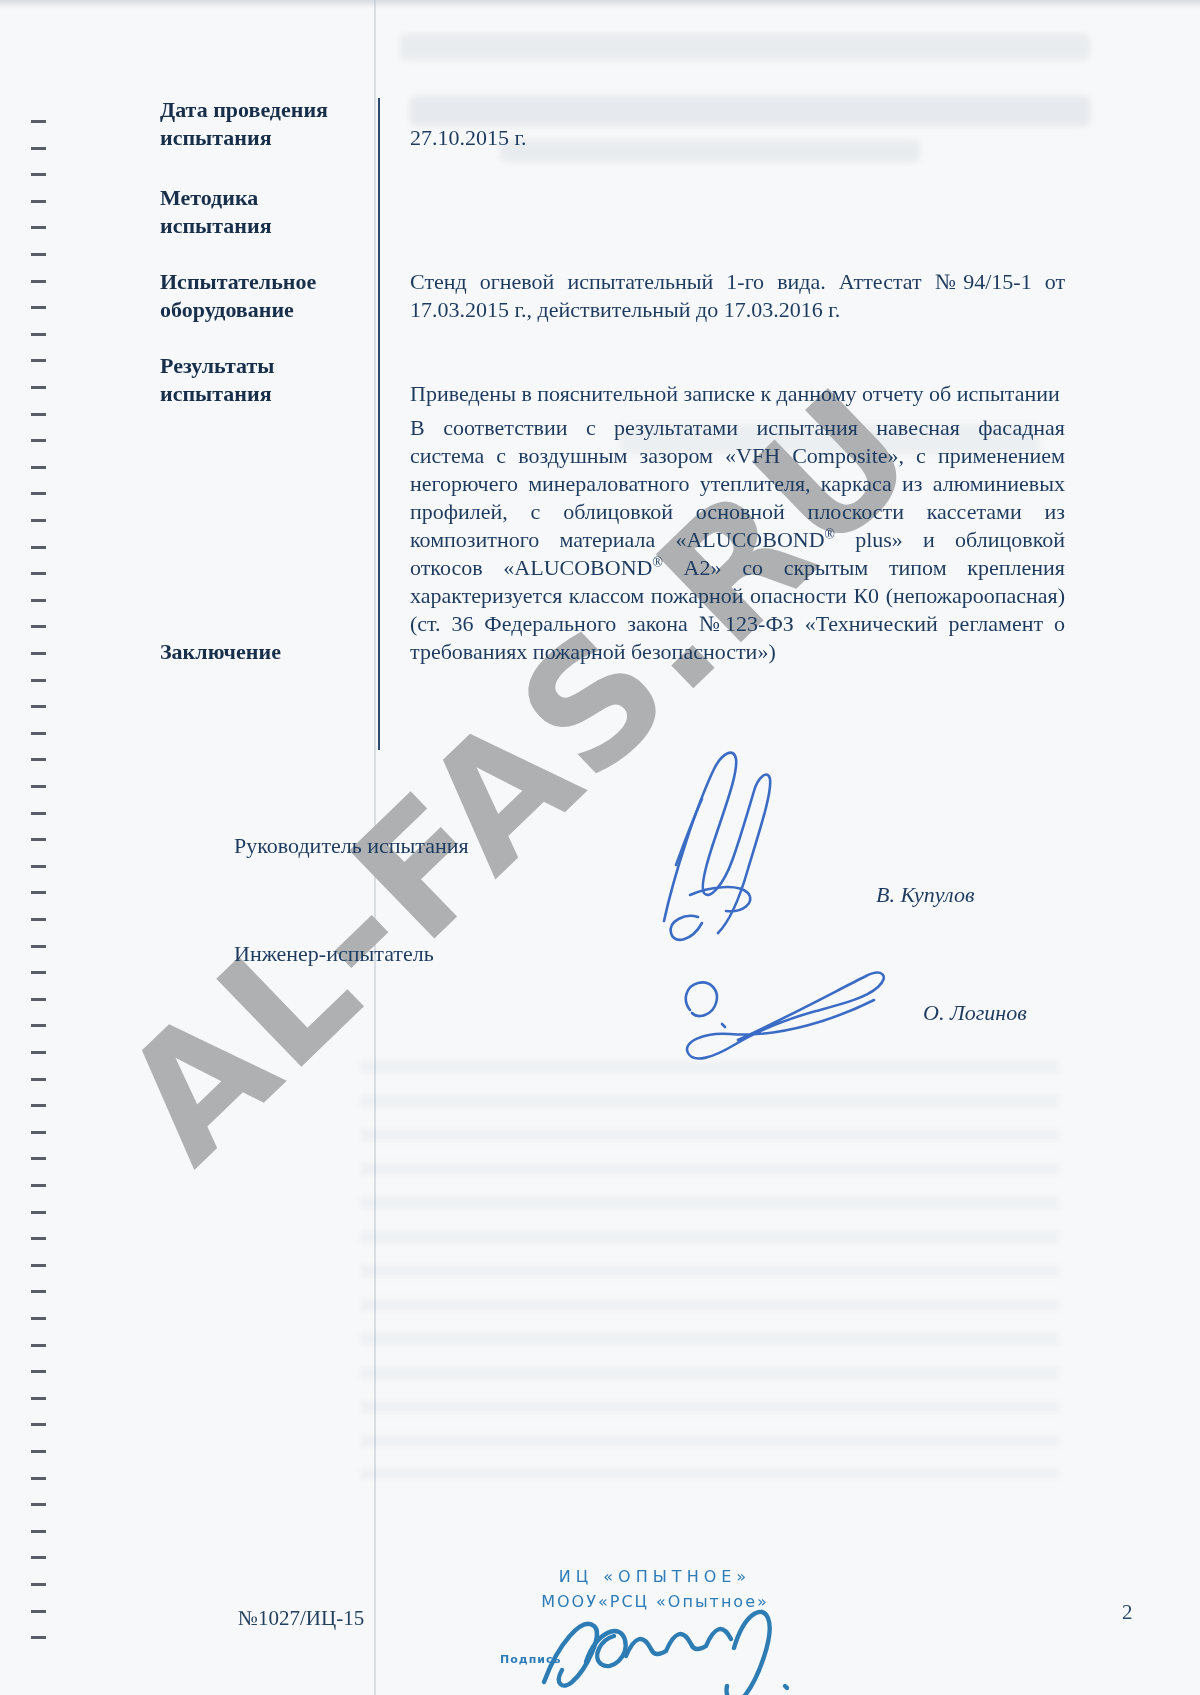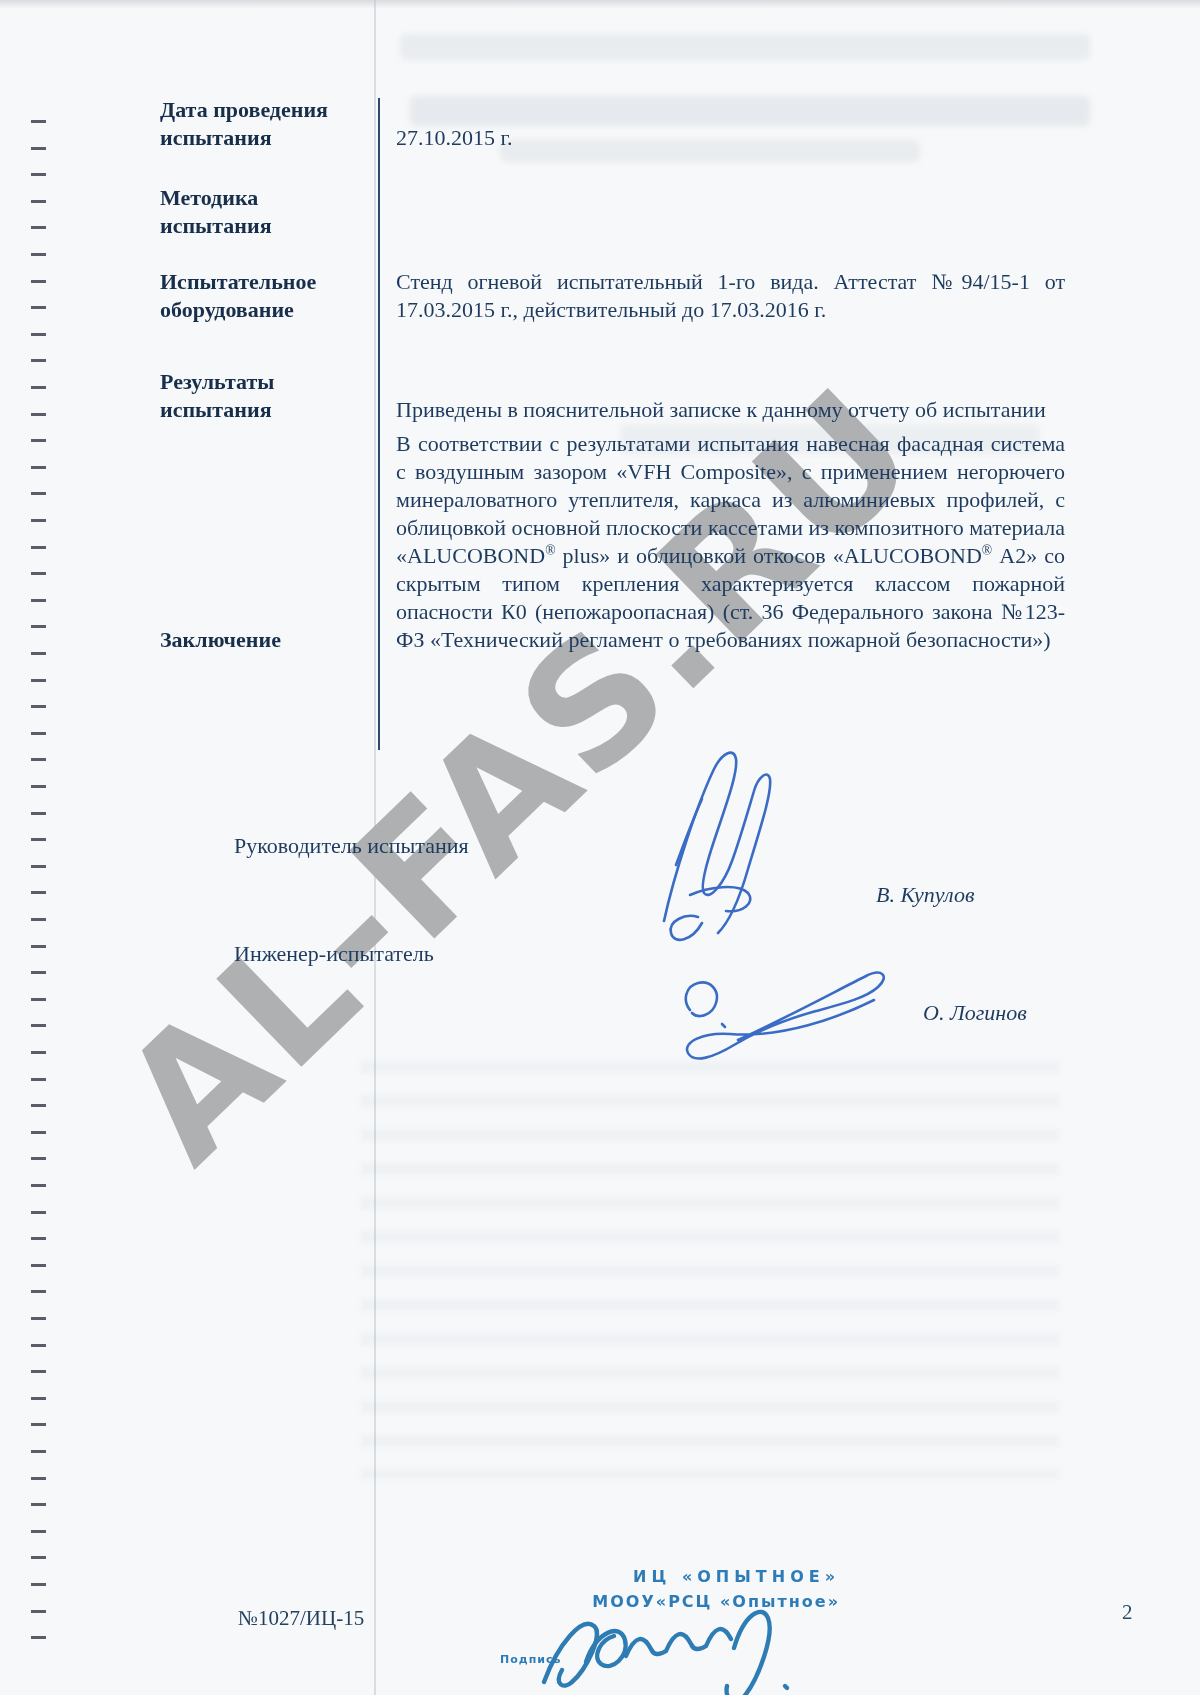--- a/index.html
+++ b/index.html
@@ -54,42 +54,42 @@
   
   .content{position:absolute;inset:0;z-index:2;}
   .doc-table{position:absolute;left:160px;top:96px;width:905px;}
   .divider{position:absolute;left:218px;top:2px;height:652px;width:2px;background:#2c4a6e;}
   .t-row{display:flex;align-items:flex-end;}
   .t-row .lbl{
     flex:0 0 218px;box-sizing:border-box;padding-right:32px;
     font-weight:bold;font-size:22px;line-height:28px;color:#182f4c;
   }
   .t-row .val{
-    flex:1;box-sizing:border-box;padding-left:18px;
+    flex:1;box-sizing:border-box;padding-left:32px;
     font-size:22px;line-height:28px;text-align:justify;color:#1d3a5f;
   }
   .t-row.r1{margin-bottom:32px;}
   .t-row.r2{margin-bottom:28px;}
-  .t-row.r3{margin-bottom:44px;}
+  .t-row.r3{margin-bottom:28px;}
   .t-row.r4{margin-bottom:26px;}
   .t-row.r5{margin-bottom:6px;}
   .val sup{font-size:.62em;vertical-align:super;line-height:0;}
   .sig-role{position:absolute;font-size:22px;color:#1d3a5f;}
   .role1{left:234px;top:833px;}
   .role2{left:234px;top:941px;}
   .sig-name{position:absolute;font-size:22px;font-style:italic;color:#1d3a5f;}
   .name1{left:876px;top:882px;}
   .name2{left:923px;top:1000px;}
   .sig-svg{position:absolute;}
   .sig1{left:630px;top:745px;}
   .sig2{left:652px;top:948px;}
   .sig3{left:528px;top:1598px;}
-  .stamp-line{position:absolute;left:420px;width:420px;text-align:right;
+  .stamp-line{position:absolute;left:445px;width:420px;text-align:center;
     font-family:"DejaVu Sans","Liberation Sans",sans-serif;
-    font-weight:bold;color:#2d7cb8;}
+    font-weight:normal;color:#2d7cb8;}
   .stamp1{top:1567px;font-size:16px;letter-spacing:5px;}
   .stamp2{top:1592px;font-size:16px;letter-spacing:2px;}
   .stamp-sign-label{
     position:absolute;left:500px;top:1653px;
     font-family:"DejaVu Sans","Liberation Sans",sans-serif;
     font-weight:bold;font-size:11px;color:#2d7cb8;letter-spacing:1px;
   }
   .doc-number{position:absolute;left:238px;top:1606px;font-size:21px;color:#22405f;}
   .page-number{position:absolute;left:1122px;top:1600px;font-size:21px;color:#2b4a68;}
 </style>

